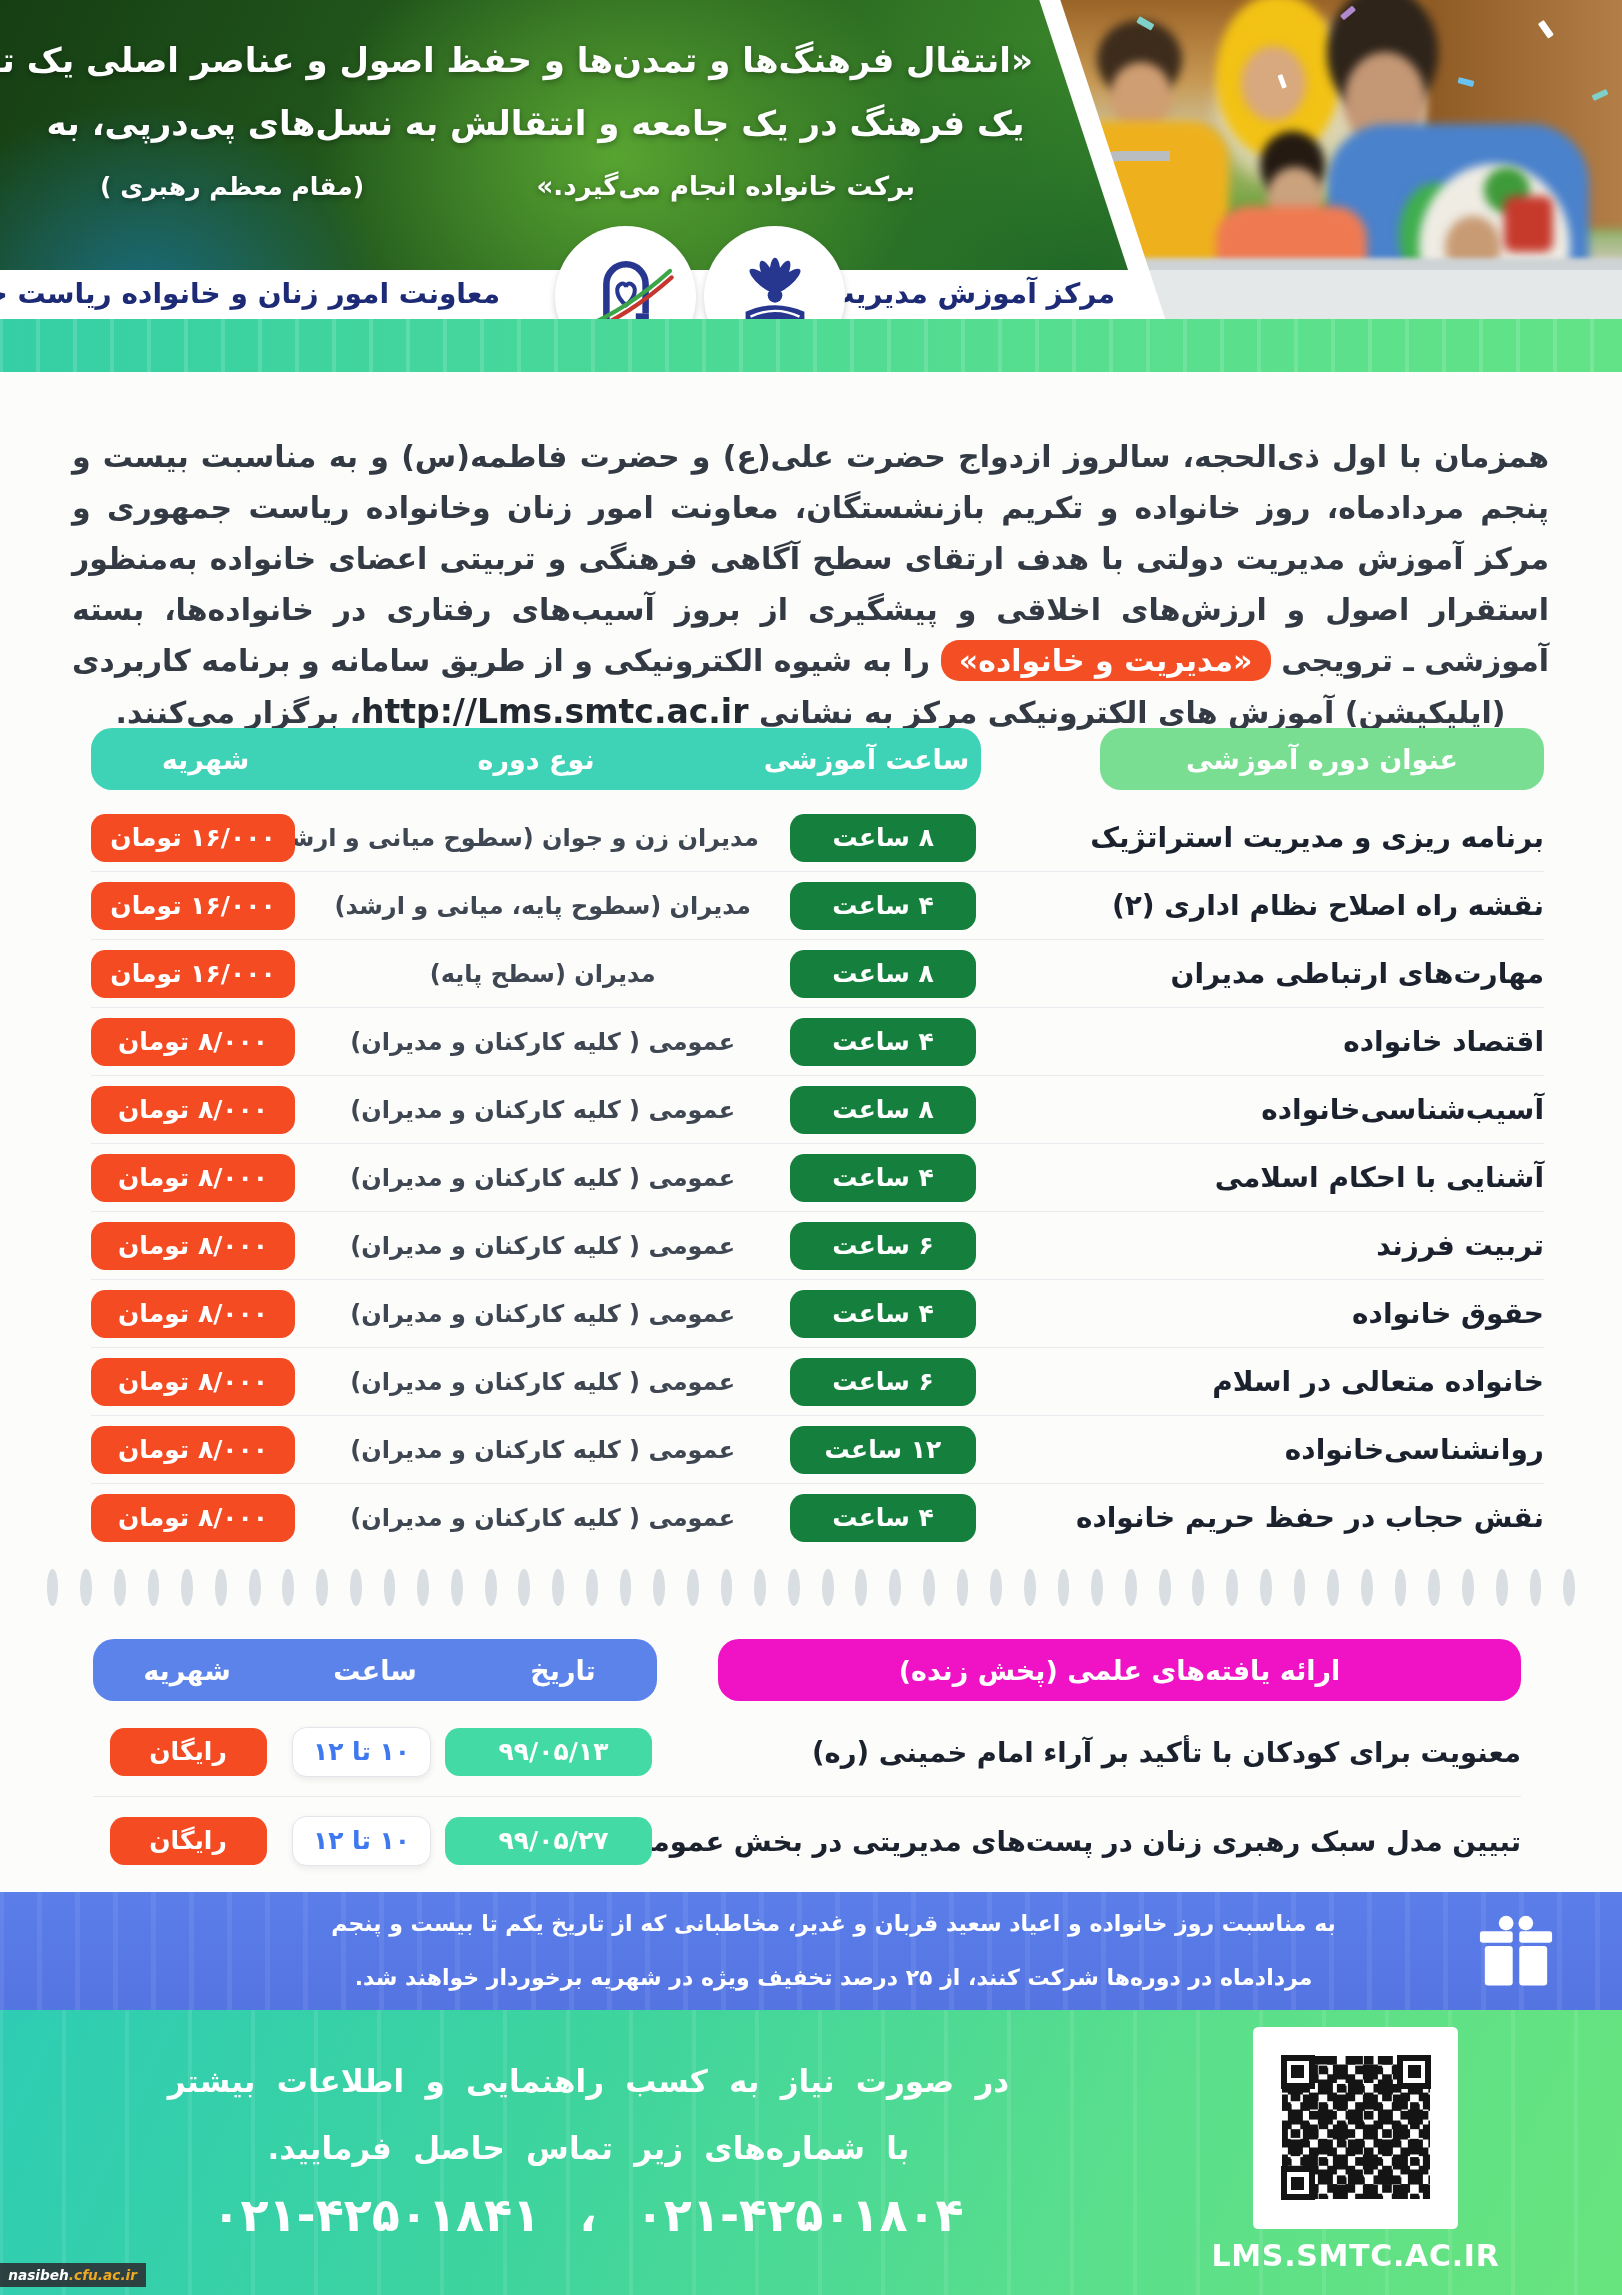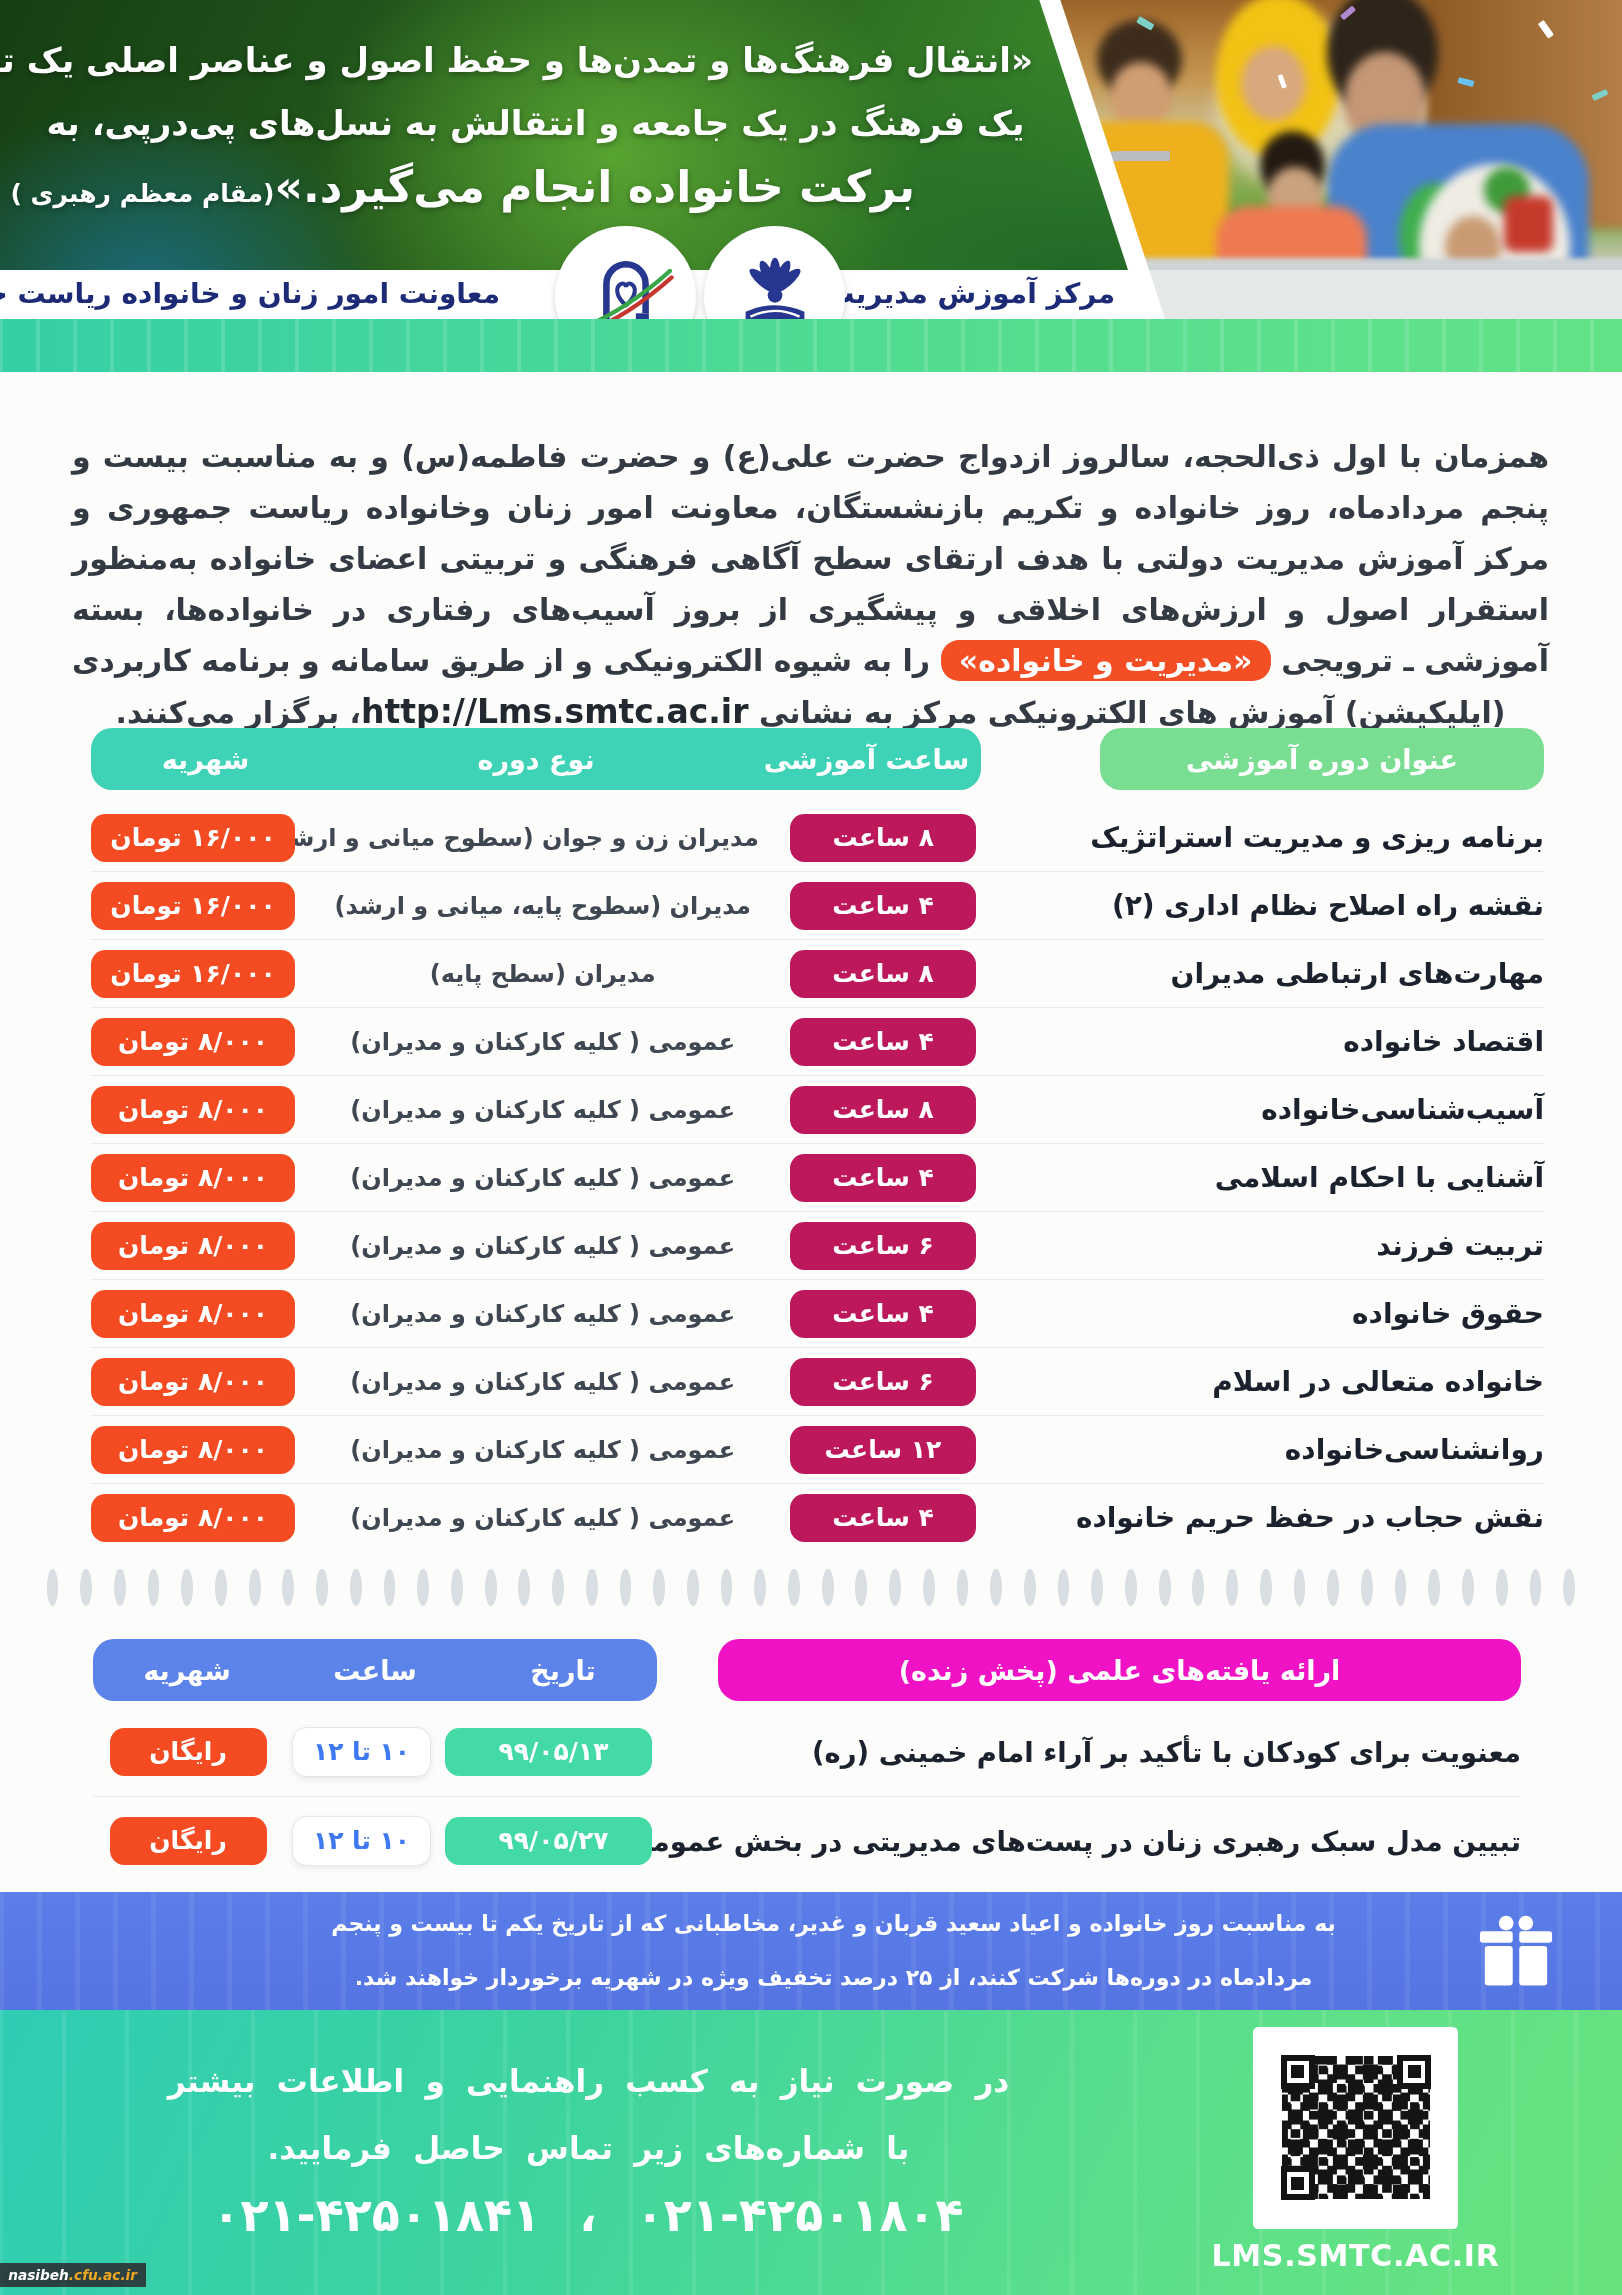--- a/index.html
+++ b/index.html
@@ -24,21 +24,21 @@
     background:linear-gradient(180deg,#9a6428 0%,#b5813f 14%,#c79a55 26%,#cbb98a 38%,#a3b463 52%,#6da23f 66%,#d4cec0 84%,#c6cacc 100%);}
   .blob{position:absolute;border-radius:50%;filter:blur(4.6px);}
   .soft{filter:blur(7.9px);}
   .confetti{position:absolute;border-radius:1.3px;}
   .diag{position:absolute;top:-10.5px;left:1037px;width:19.6px;height:366px;background:#fff;
     transform:rotate(-18.2deg);transform-origin:top left;}
   .quote{position:absolute;top:29px;left:39px;width:995px;color:#fff;font-weight:800;
     text-shadow:0 2px 6.5px rgba(0,0,0,.35);}
   .quote-line{font-size:34px;line-height:63px;white-space:nowrap;text-align:center;}
   .quote-l3{display:flex;justify-content:space-between;align-items:baseline;line-height:63px;}
-  .quote-l3 .l3{font-size:44px;margin-right:118px;white-space:nowrap;}
+  .quote-l3 .l3{font-size:26px;margin-right:118px;white-space:nowrap;}
   .quote-l3 .attr{font-size:25px;margin-left:62px;white-space:nowrap;font-weight:700;}
   
   .band{position:absolute;top:270px;left:0;width:1171px;height:49px;background:#fff;
     clip-path:polygon(0 0,1135px 0,1152px 100%,0 100%);}
   .band-glass{position:absolute;top:270px;left:1142px;right:0;height:49px;background:rgba(255,255,255,.48);}
   .org-label{position:absolute;color:#1d2b76;font-weight:800;white-space:nowrap;text-align:center;}
   .org-left{top:277px;left:36px;width:465px;font-size:28px;}
   .org-right{top:277px;left:815px;width:301px;font-size:28px;}
   .logo-circle{position:absolute;top:226px;width:141px;height:141px;border-radius:50%;background:#fff;
     box-shadow:0 3.3px 7.9px rgba(0,0,0,.18);display:flex;align-items:center;justify-content:center;}
@@ -65,21 +65,21 @@
   .hc-hours{width:229px;} .hc-type{width:432px;} .hc-fee{width:229px;}
   .t1-rows{margin-top:14.4px;}
   .t1-row{height:67px;display:flex;align-items:center;}
   .t1-row + .t1-row{border-top:1.3px solid #e9ecee;}
   .c-title{width:537px;font-size:28px;font-weight:800;color:#1b222e;text-align:right;white-space:nowrap;}
   .c-hours{width:249px;display:flex;justify-content:center;}
   .c-type{width:432px;font-size:24px;font-weight:700;color:#3f4752;text-align:center;white-space:nowrap;}
   .c-fee{width:236px;display:flex;justify-content:flex-end;}
   .pill{height:48px;border-radius:14.4px;display:flex;align-items:center;justify-content:center;
     color:#fff;font-weight:800;font-size:25px;white-space:nowrap;}
-  .pill-teal{width:186px;background:#be185d;}
+  .pill-teal{width:186px;background:#15803d;}
   .pill-fee{width:204px;background:#f54b22;}
   
   .dots{position:absolute;top:1569px;left:47px;right:47px;display:flex;justify-content:space-between;}
   .dots span{width:11.8px;height:37px;border-radius:50%;background:#d8dee1;}
   
   .t2{position:absolute;top:1639px;left:94px;width:1428px;}
   .t2-head{display:flex;justify-content:space-between;height:62px;}
   .hd-live{width:803px;background:#ef13c5;}
   .hd-sched{width:564px;background:#5c83ea;display:flex;}
   .hd-sched .hcell{display:flex;align-items:center;justify-content:center;}

